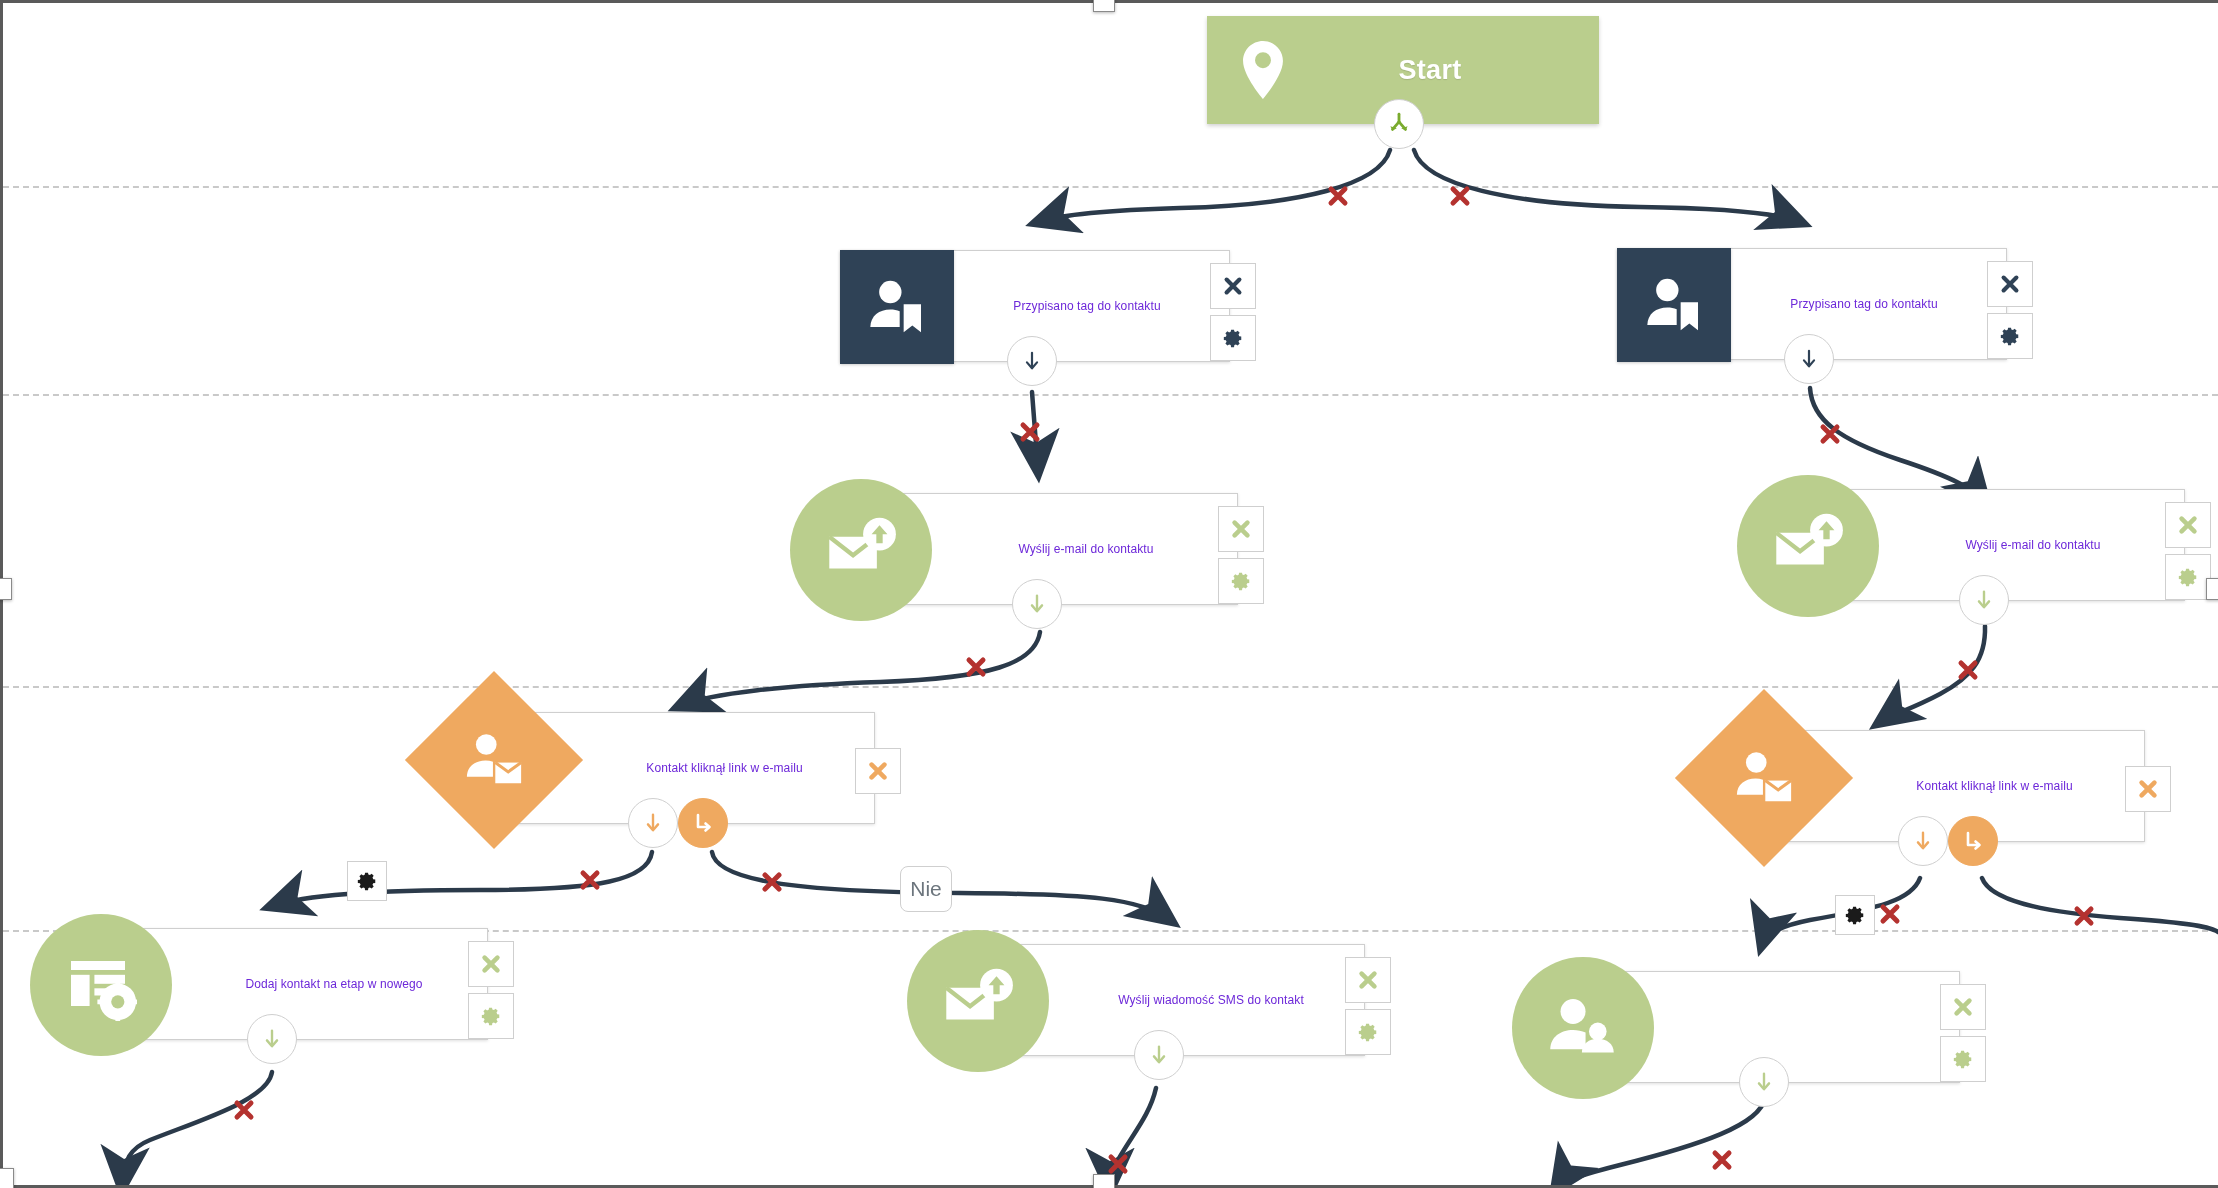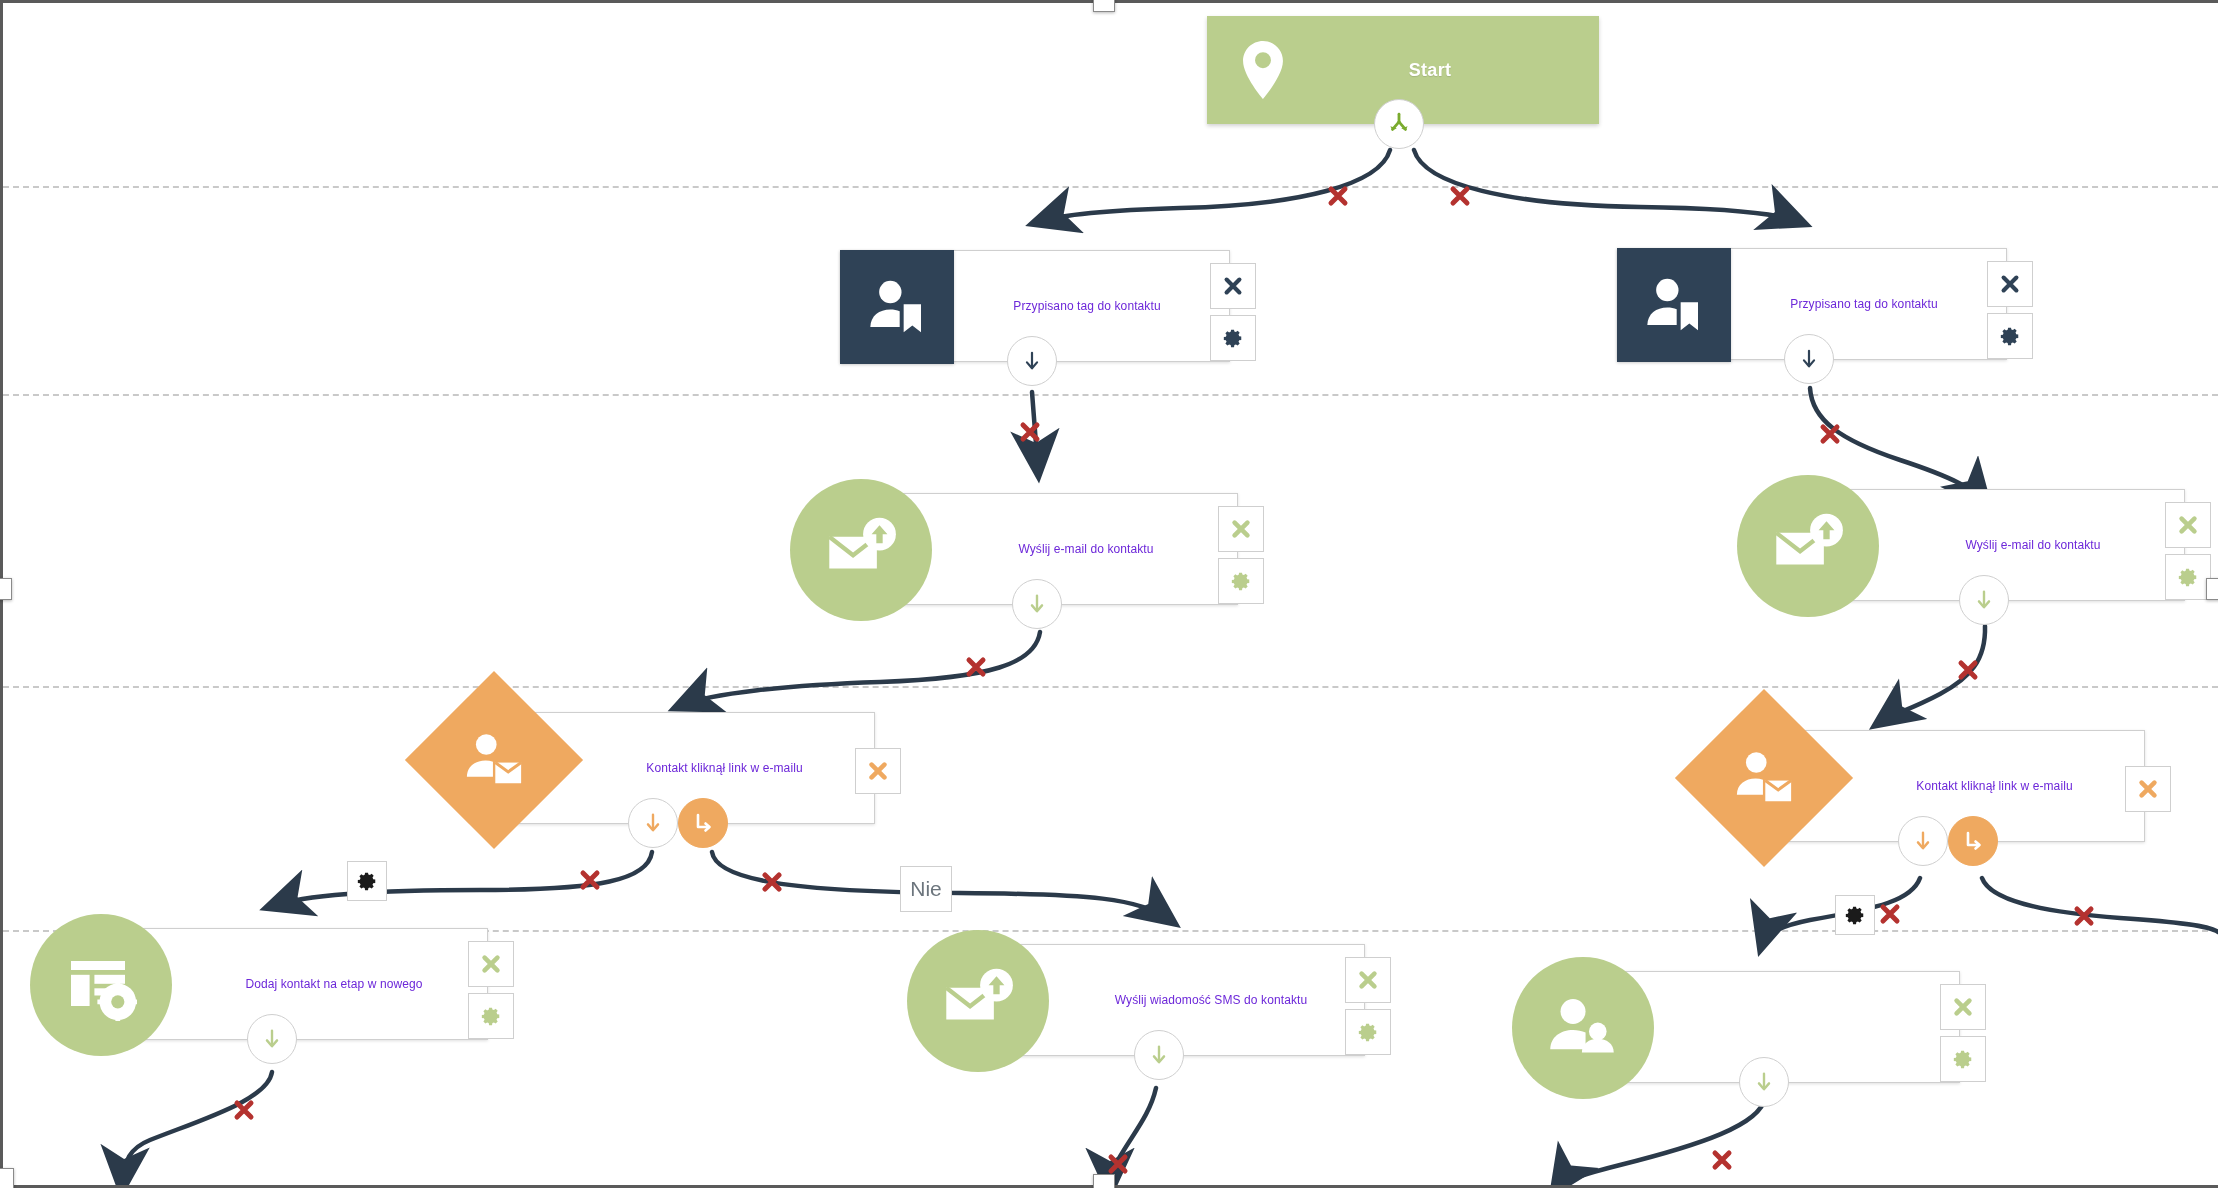--- a/index.html
+++ b/index.html
@@ -105,21 +105,21 @@
     position: absolute;
     z-index: 20;
     width: 392px; height: 108px;
     background: #bace8d;
     box-shadow: 0 2px 4px rgba(0,0,0,.18);
     display: flex; align-items: center;
   }
   .start-pin { width: 112px; display:flex; align-items:center; justify-content:center; }
   .start-text {
     flex: 1; text-align: center;
-    color: #ffffff; font-weight: bold; font-size: 18px;
+    color: #ffffff; font-weight: bold; font-size: 27px;
     letter-spacing: .3px;
     text-shadow: 0 1px 1px rgba(0,0,0,.12);
     padding-right: 58px;
   }
 
   
   .node-actions {
     position: absolute;
     right: -27px; top: 12px;
     display: flex; flex-direction: column; gap: 6px;
@@ -286,21 +286,21 @@
       <path d="M21 13.6v-3.2l-2.3-.4a7 7 0 00-.7-1.7l1.3-1.9-2.2-2.2-1.9 1.3a7 7 0 00-1.7-.7L13.1 3H9.9l-.4 2.3a7 7 0 00-1.7.7L5.9 4.7 3.7 6.9l1.3 1.9a7 7 0 00-.7 1.7L2 10.9v3.2l2.3.4a7 7 0 00.7 1.7l-1.3 1.9 2.2 2.2 1.9-1.3a7 7 0 001.7.7l.4 2.3h3.2l.4-2.3a7 7 0 001.7-.7l1.9 1.3 2.2-2.2-1.3-1.9a7 7 0 00.7-1.7l2.3-.4z"></path>
     </svg>
   </div>
   <div class="edge-badge badge-gear" style="left:1835px; top:895px;">
     <svg width="22" height="22" viewBox="0 0 24 24" fill="#1b1b1b">
       <path d="M12 8.3a3.7 3.7 0 100 7.4 3.7 3.7 0 000-7.4zm0 5.6a1.9 1.9 0 110-3.8 1.9 1.9 0 010 3.8z"></path>
       <path d="M21 13.6v-3.2l-2.3-.4a7 7 0 00-.7-1.7l1.3-1.9-2.2-2.2-1.9 1.3a7 7 0 00-1.7-.7L13.1 3H9.9l-.4 2.3a7 7 0 00-1.7.7L5.9 4.7 3.7 6.9l1.3 1.9a7 7 0 00-.7 1.7L2 10.9v3.2l2.3.4a7 7 0 00.7 1.7l-1.3 1.9 2.2 2.2 1.9-1.3a7 7 0 001.7.7l.4 2.3h3.2l.4-2.3a7 7 0 001.7-.7l1.9 1.3 2.2-2.2-1.3-1.9a7 7 0 00.7-1.7l2.3-.4z"></path>
     </svg>
   </div>
 
-  <div class="edge-badge badge-text" style="left:900px; top:866px;">Nie</div>
+  <div class="edge-badge badge-text" style="left:900px; top:866px;border-radius:8px;">Nie</div>
 
   <div class="start-node" style="left:1207px; top:16px;">
     <div class="start-pin">
       <svg width="44" height="58" viewBox="0 0 24 32" fill="#ffffff">
         <path d="M12 0C5.9 0 1 4.9 1 11c0 8.2 11 21 11 21s11-12.8 11-21C23 4.9 18.1 0 12 0zm0 15a4.4 4.4 0 110-8.8 4.4 4.4 0 010 8.8z"></path>
       </svg>
     </div>
     <div class="start-text">Start</div>
     <div class="conn-handles" style="left:167px;">
       <div class="conn-circle">
@@ -564,21 +564,21 @@
   <div class="node" style="left:955px; top:944px;">
     <div class="node-body" style="width:410px;">
       <div class="icon-circle">
         <svg width="74" height="74" viewBox="0 0 28 28" fill="#ffffff">
           <path d="M2 9h18v12H2z"></path>
           <path d="M2 9l9 7 9-7" fill="none" stroke="#bace8d" stroke-width="1.6"></path>
           <circle cx="21" cy="8" r="6.2"></circle>
           <path d="M21 4.6l3 3.4h-1.8v3.4h-2.4V8H18z" fill="#bace8d"></path>
         </svg>
       </div>
-      <div class="node-label" style="padding-left:116px;">Wyślij wiadomość SMS do kontaktu</div>
+      <div class="node-label" style="padding-left:116px;">Wyślij wiadomość SMS do kontakt</div>
       <div class="node-actions">
         <div class="act-btn">
           <svg width="22" height="22" viewBox="0 0 24 24">
               <path d="M5 5 L19 19 M19 5 L5 19" stroke="#bace8d" stroke-width="5" stroke-linecap="round"></path>
             </svg>
         </div>
         <div class="act-btn">
           <svg width="22" height="22" viewBox="0 0 24 24" fill="#bace8d">
             <path d="M12 8.3a3.7 3.7 0 100 7.4 3.7 3.7 0 000-7.4zm0 5.6a1.9 1.9 0 110-3.8 1.9 1.9 0 010 3.8z"></path>
             <path d="M21 13.6v-3.2l-2.3-.4a7 7 0 00-.7-1.7l1.3-1.9-2.2-2.2-1.9 1.3a7 7 0 00-1.7-.7L13.1 3H9.9l-.4 2.3a7 7 0 00-1.7.7L5.9 4.7 3.7 6.9l1.3 1.9a7 7 0 00-.7 1.7L2 10.9v3.2l2.3.4a7 7 0 00.7 1.7l-1.3 1.9 2.2 2.2 1.9-1.3a7 7 0 001.7.7l.4 2.3h3.2l.4-2.3a7 7 0 001.7-.7l1.9 1.3 2.2-2.2-1.3-1.9a7 7 0 00.7-1.7l2.3-.4z"></path>

